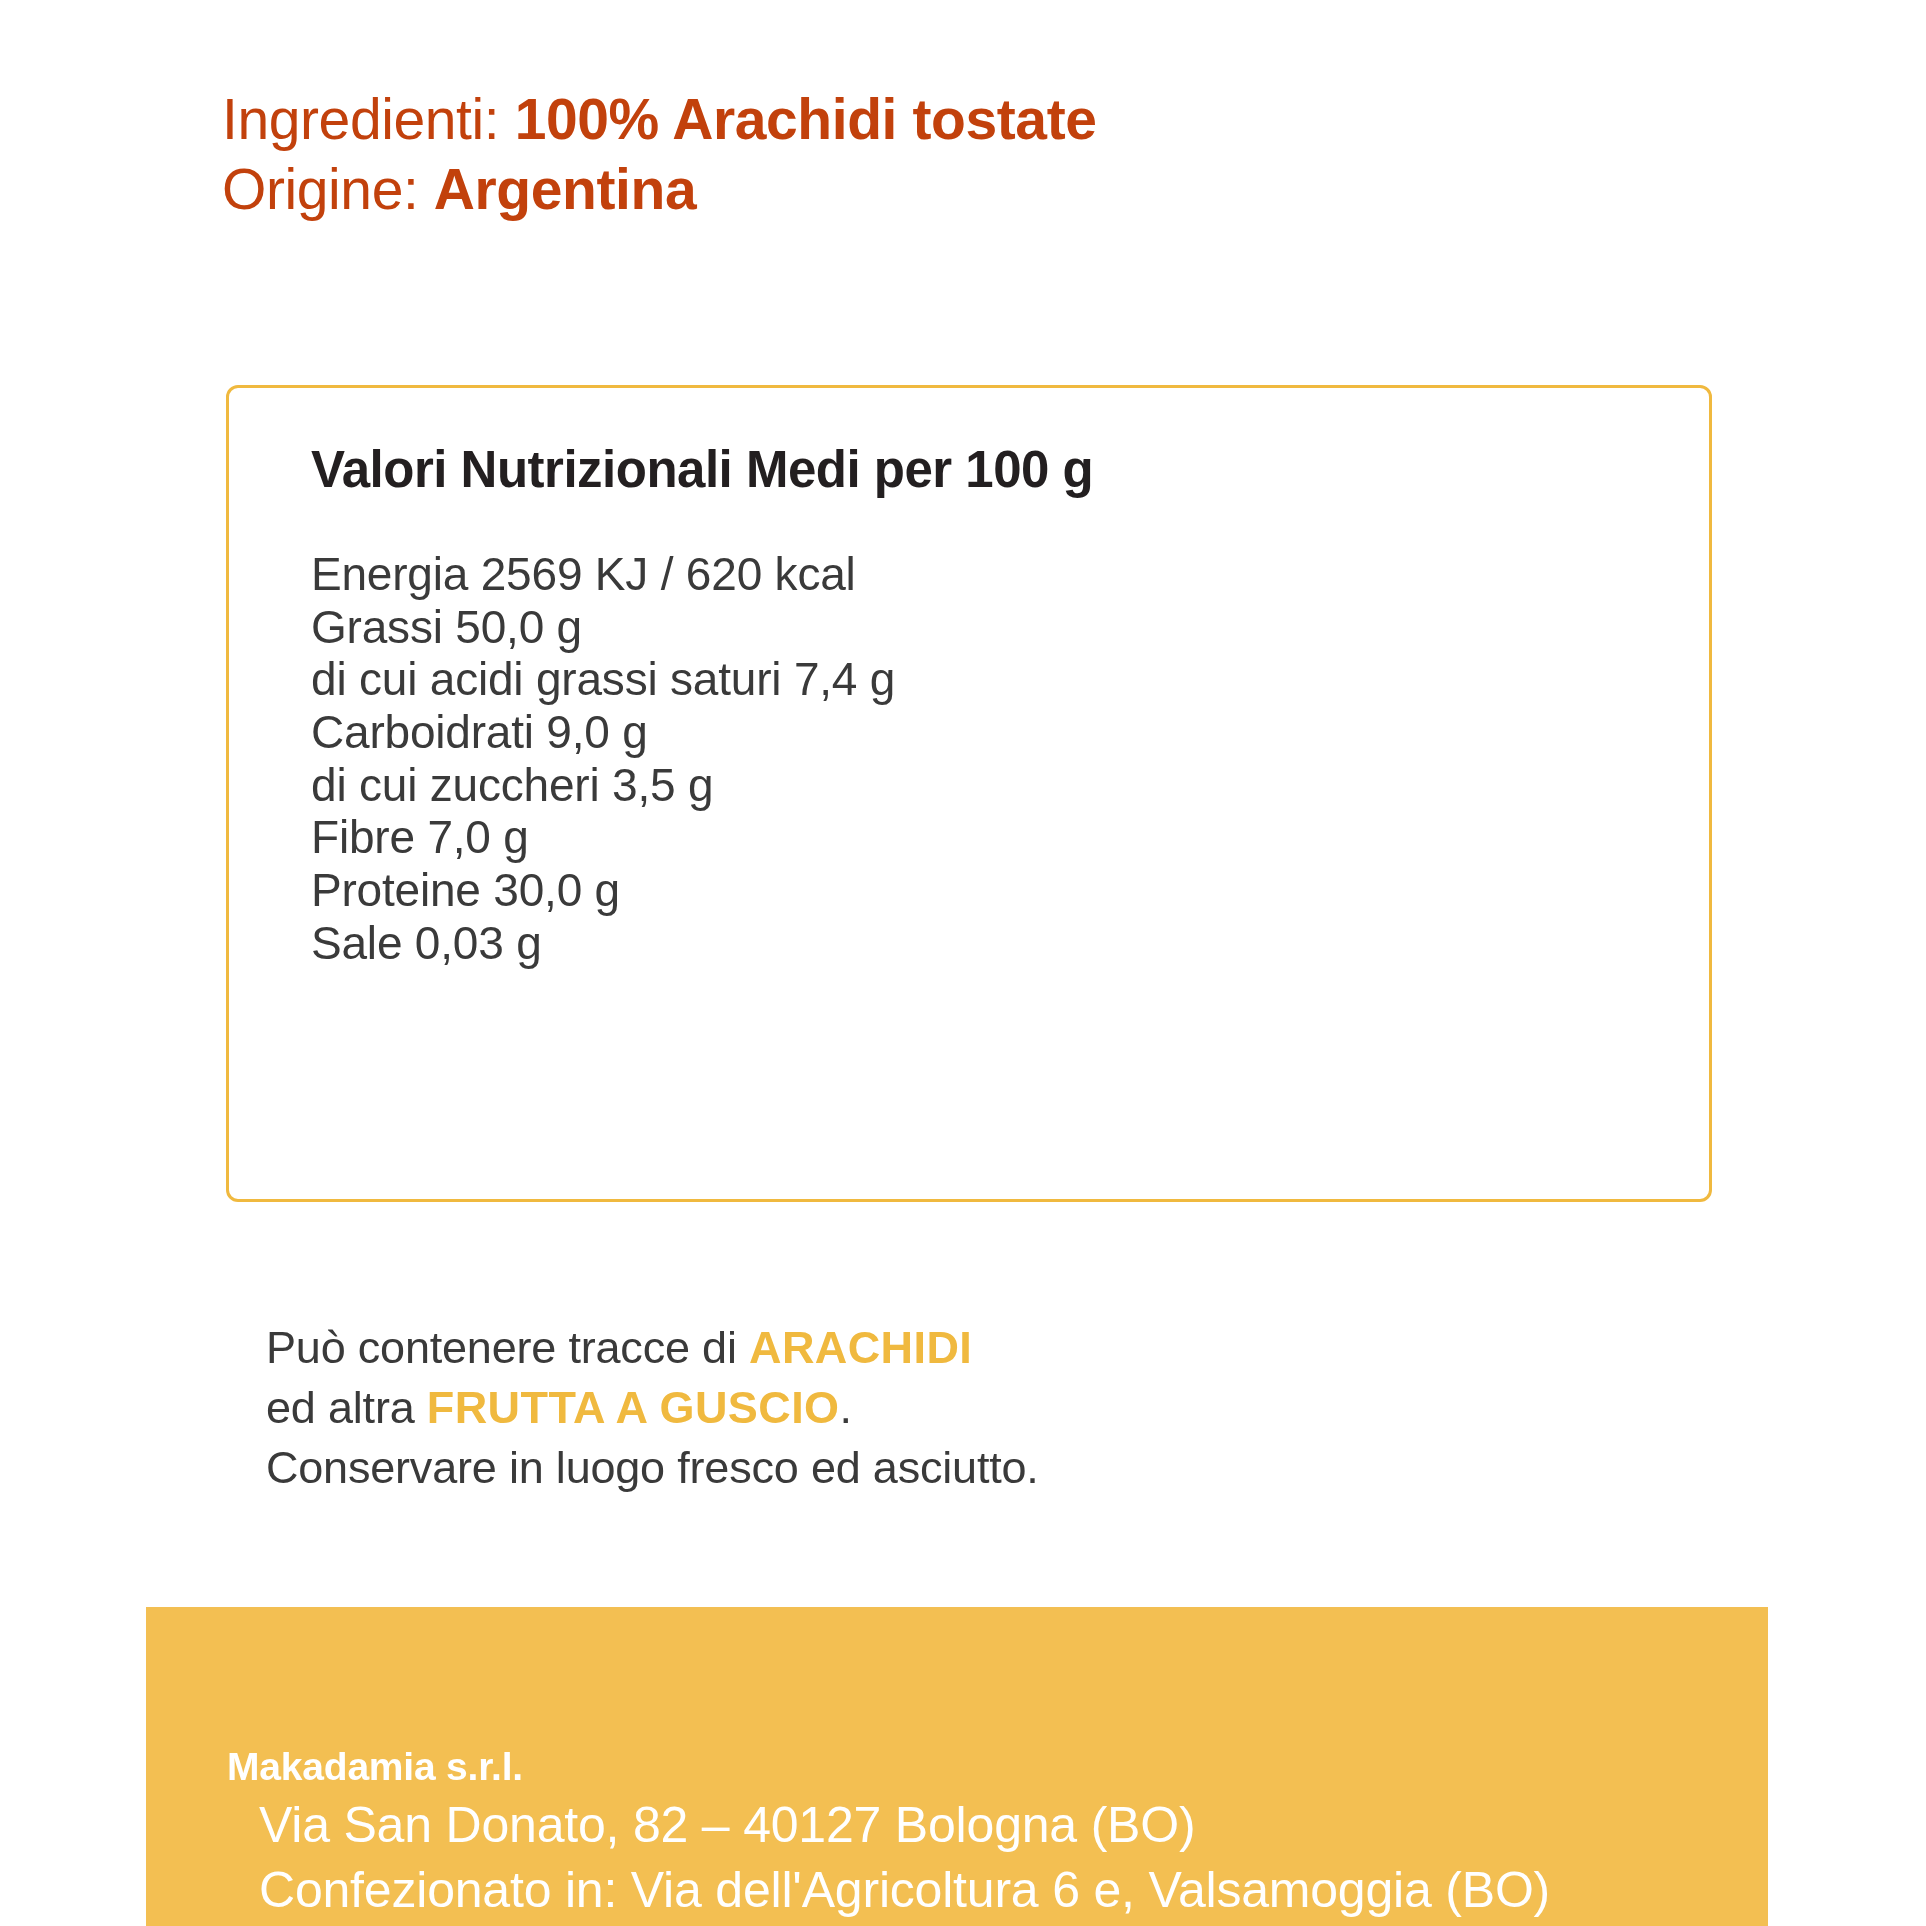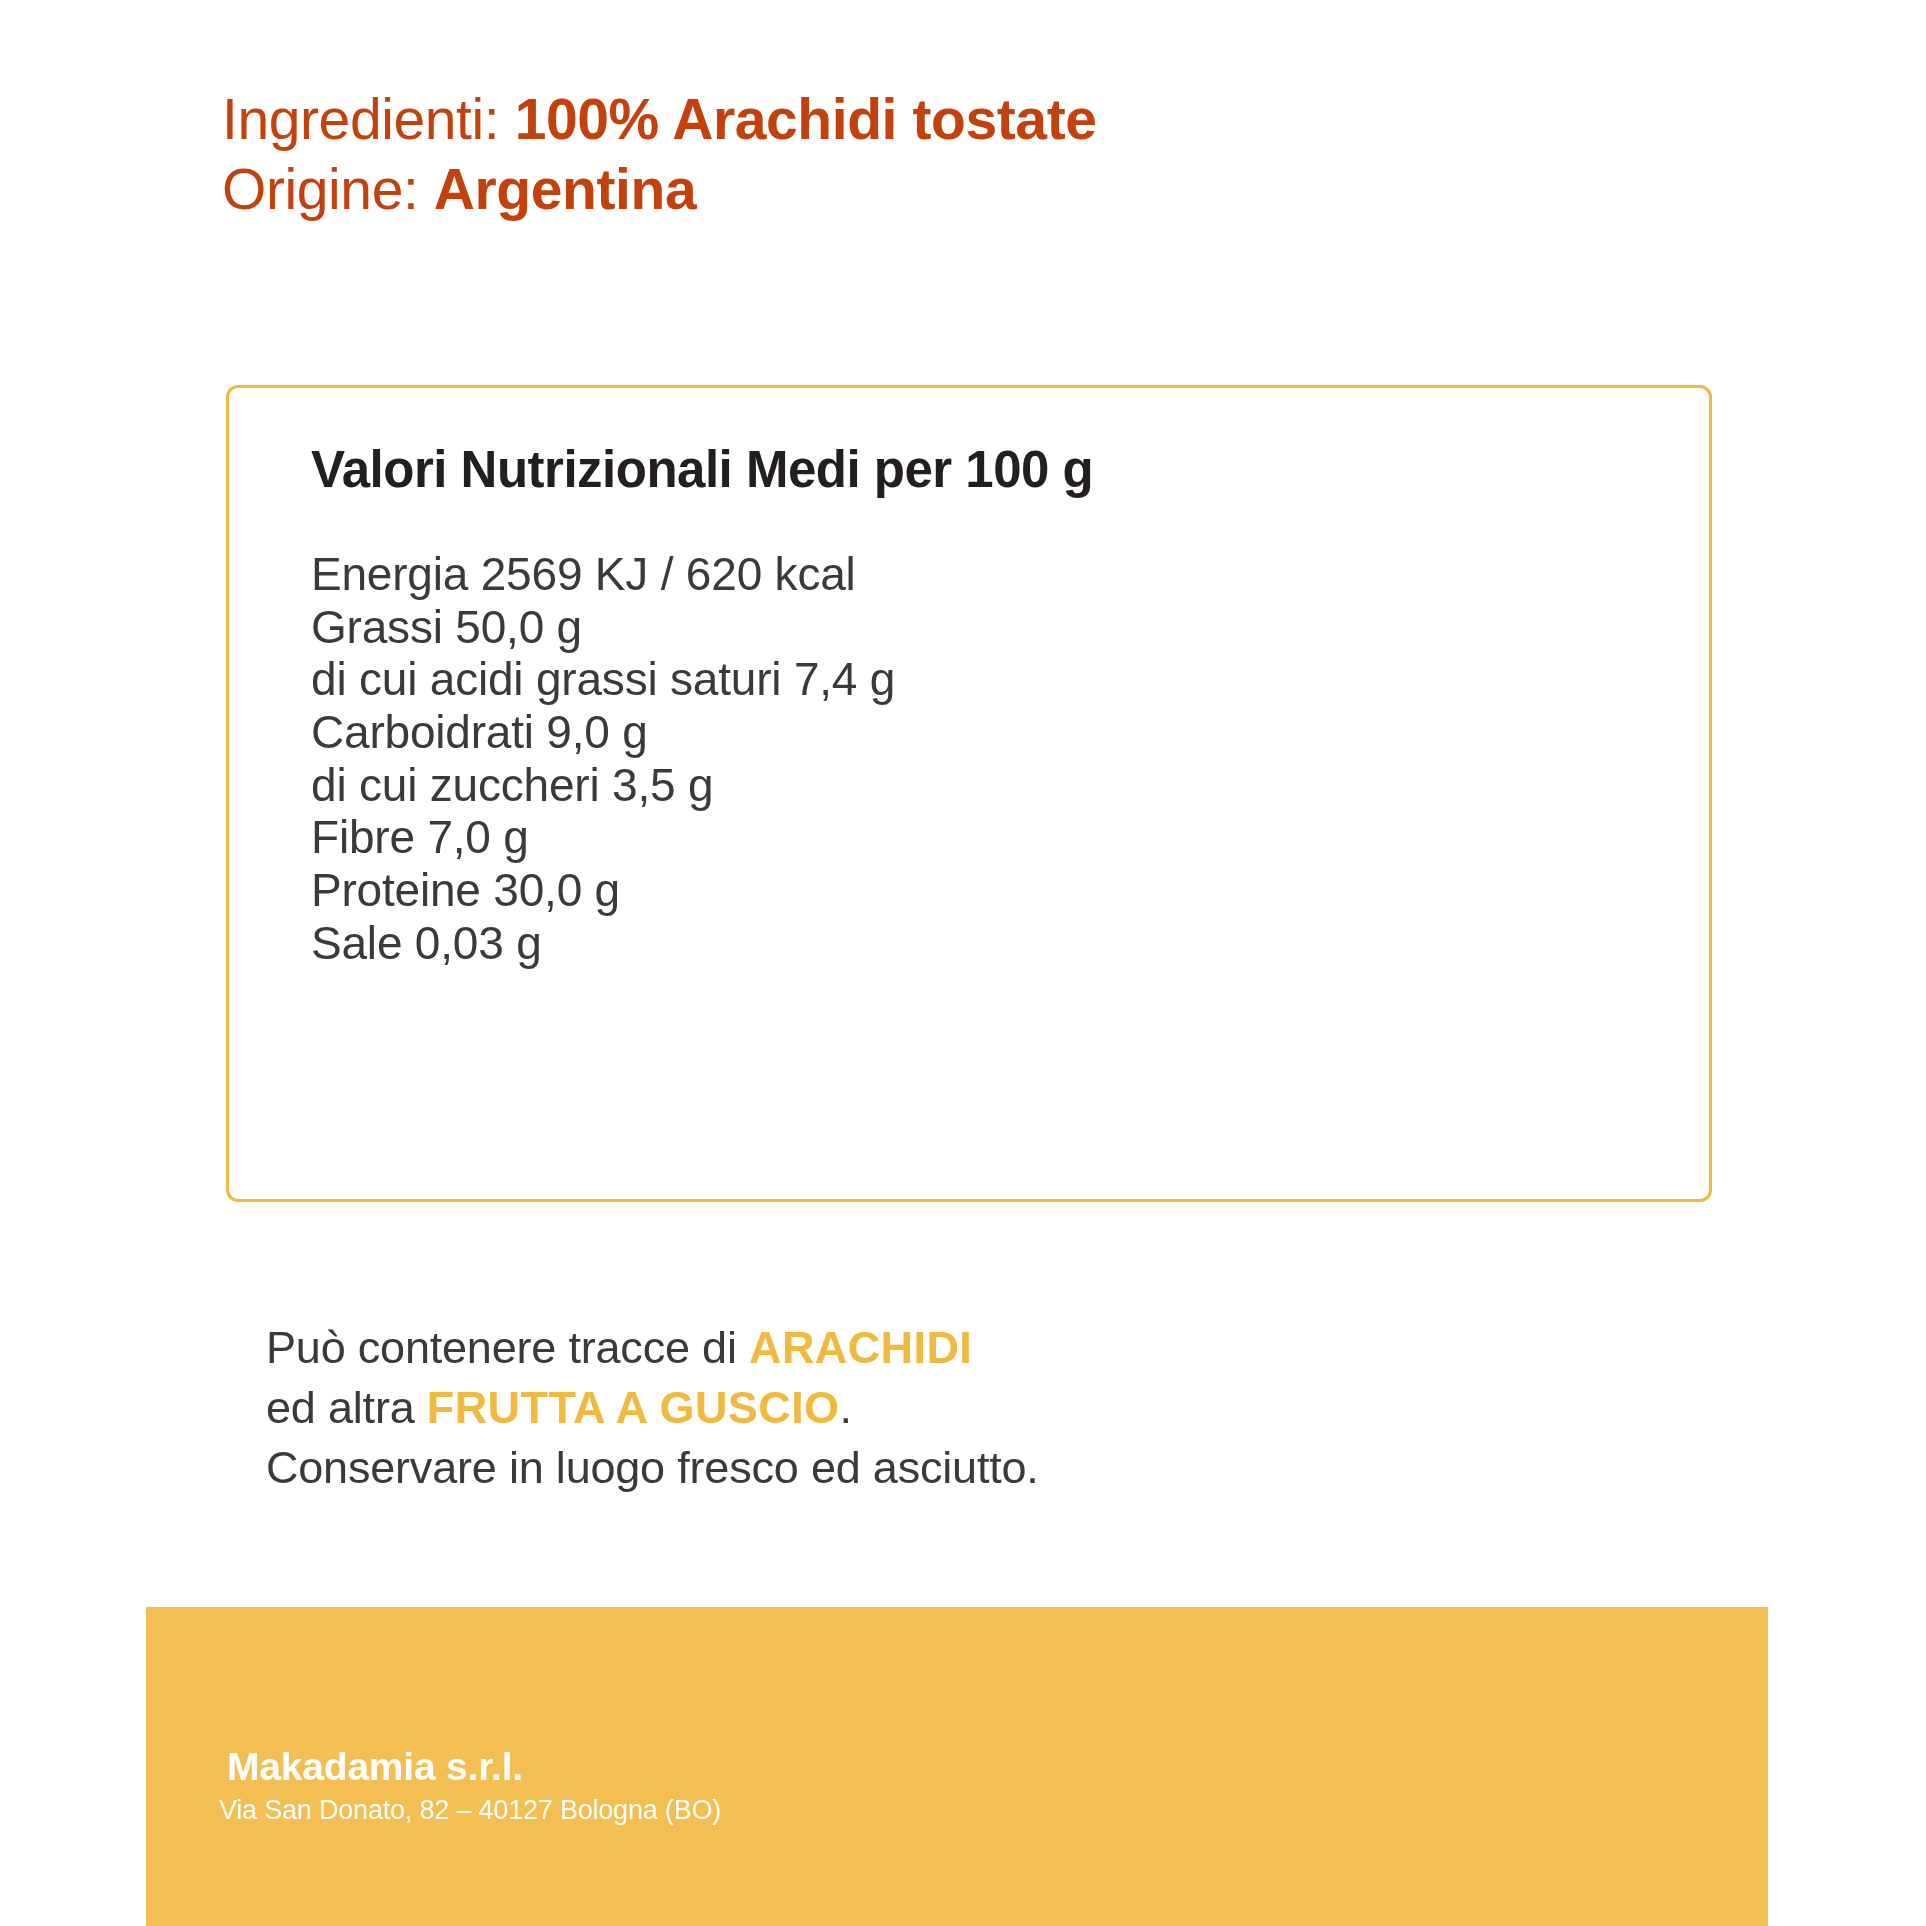--- a/index.html
+++ b/index.html
@@ -114,26 +114,27 @@
   .footer-company {
     font-size: 39px;
     font-weight: 700;
     color: #ffffff;
     line-height: 1.3;
     letter-spacing: -0.2px;
     white-space: nowrap;
     margin-left: 8px;
   }
   .footer-line {
-    font-size: 27px;
+    font-size: 50px;
     font-weight: 400;
     color: #ffffff;
     line-height: 1.3;
     letter-spacing: -0.2px;
     white-space: nowrap;
+    margin-left: 40px;
   }
 </style>
 </head>
 <body>
 
 <div class="label-page">
 
   <div class="ingredients">
     <div class="ing-line">
       <span class="lbl">Ingredienti:</span>
@@ -166,17 +167,18 @@
     <div class="note-line">
       <span>ed altra </span><span class="allergen">FRUTTA A GUSCIO</span><span>.</span>
     </div>
     <div class="note-line">Conservare in luogo fresco ed asciutto.</div>
   </div>
 
   <div class="footer-band">
     <div class="footer-inner">
       <div class="footer-company">Makadamia s.r.l.</div>
       <div class="footer-line">Via San Donato, 82 – 40127 Bologna (BO)</div>
+      <div class="footer-line">Confezionato in: Via dell'Agricoltura 6 e, Valsamoggia (BO)</div>
     </div>
   </div>
 
 </div>
 
 
 </body></html>

